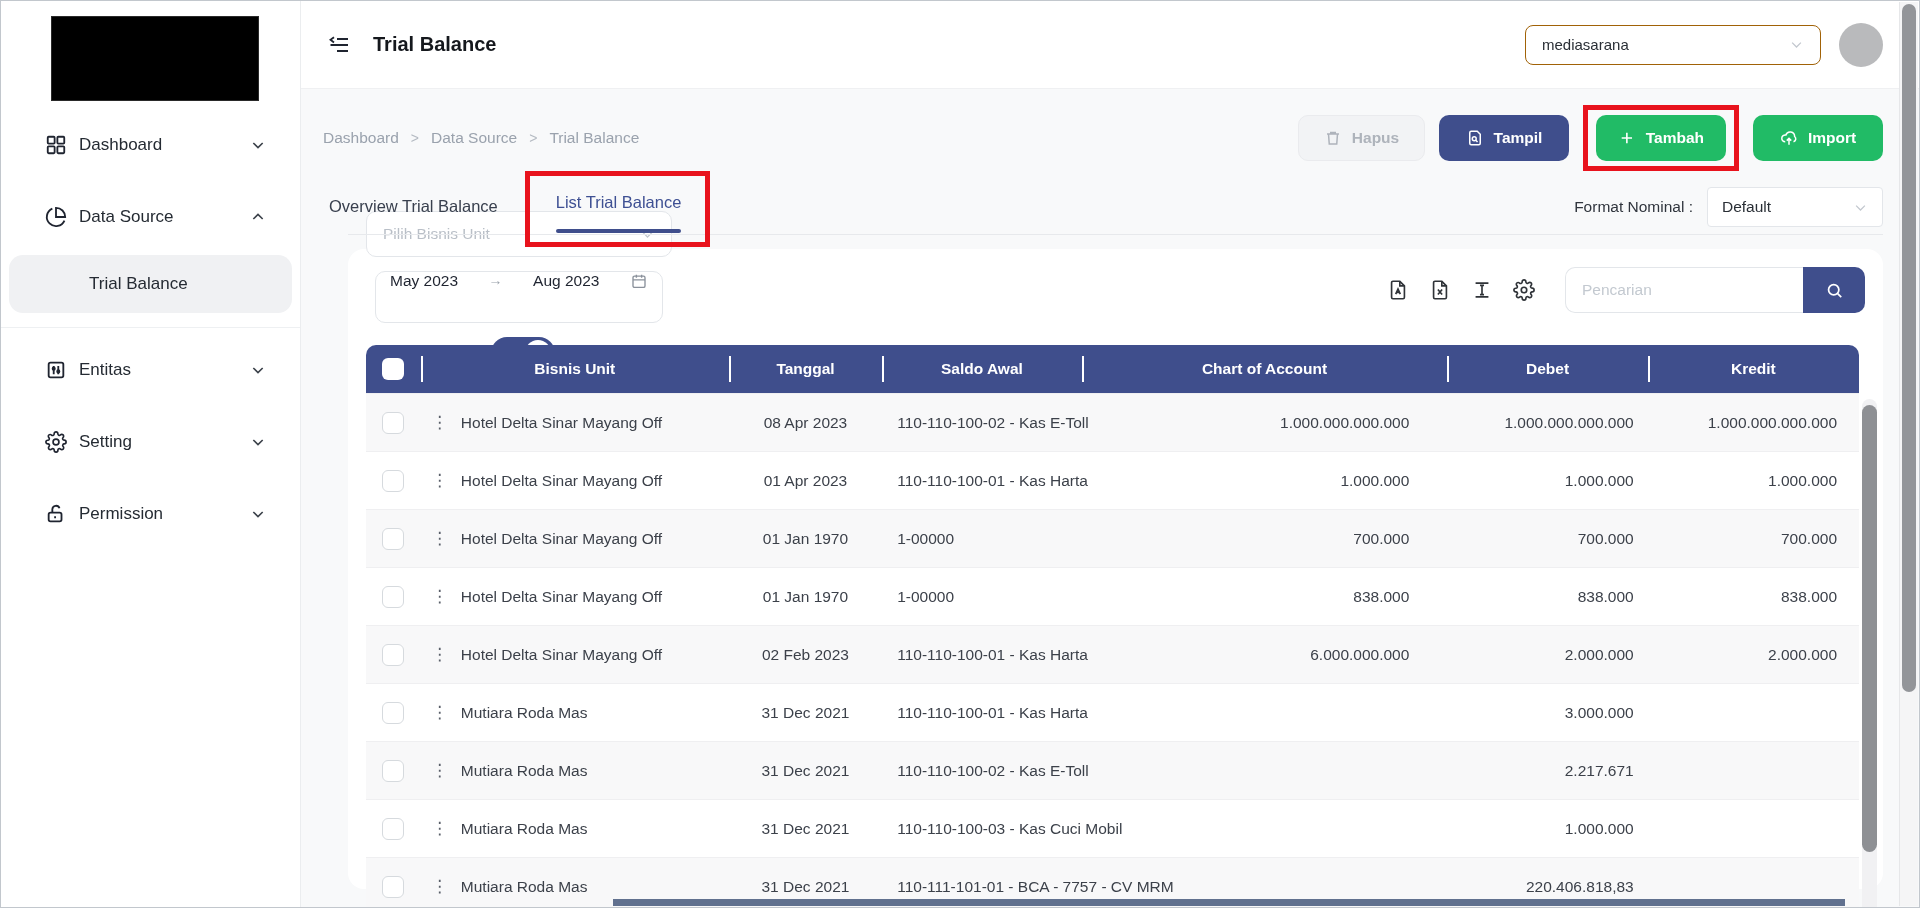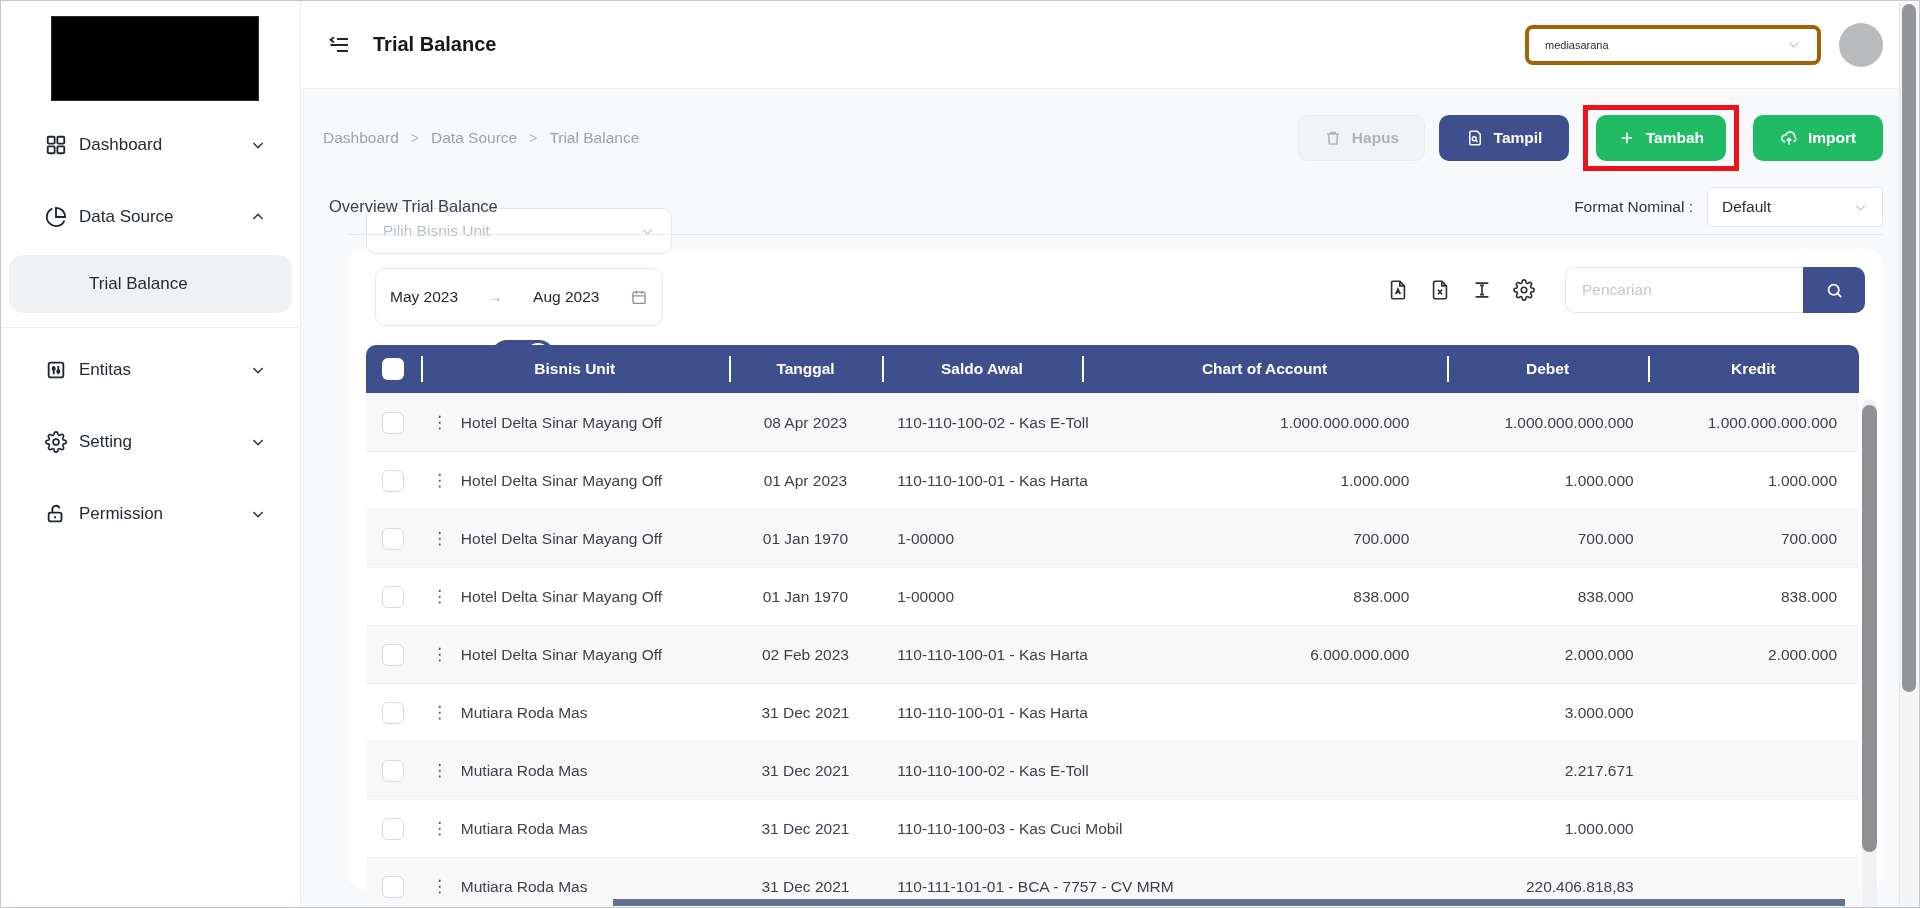--- a/index.html
+++ b/index.html
@@ -21,21 +21,21 @@
   .nav-sub-item.active { background:#f0f1f3; }
   .nav-divider { border-top:1px solid #eef0f2; margin:14px 0 6px 0; }
 
   
   .main { flex:1; display:flex; flex-direction:column; background:#f8f9fa; position:relative; }
   .topbar { height:88px; background:#fff; border-bottom:1px solid #eff0f2; display:flex; align-items:center; padding:0 36px 0 26px; flex:0 0 88px; }
   .collapse-btn { width:24px; height:24px; color:#1f2430; display:inline-flex; cursor:pointer; margin-right:22px; }
   .collapse-btn svg { width:24px; height:24px; }
   .page-title { font-size:20px; font-weight:700; color:#15181d; }
   .topbar-right { margin-left:auto; display:flex; align-items:center; }
-  .company-select { width:296px; height:40px; border:4px solid #a16207; border-radius:8px; display:flex; align-items:center; justify-content:space-between; padding:0 16px; color:#2a2f36; font-size:11px; cursor:pointer; background:#fff; }
+  .company-select { width:296px; height:40px; border:1px solid #a16207; border-radius:8px; display:flex; align-items:center; justify-content:space-between; padding:0 16px; color:#2a2f36; font-size:15px; cursor:pointer; background:#fff; }
   .sel-chev { color:#c2c7ce; display:inline-flex; } .sel-chev svg { width:15px; height:15px; }
   .avatar { width:44px; height:44px; border-radius:50%; background:#b9babc; margin-left:18px; cursor:pointer; }
 
   .content { flex:1; padding:0 36px 0 22px; position:relative; }
 
   
   .crumb-row { display:flex; justify-content:space-between; align-items:center; margin-top:16px; min-height:58px; }
   .breadcrumb { display:flex; align-items:center; gap:12px; font-size:15.5px; color:#9aa2ad; }
   .breadcrumb .sep { color:#b4bac2; font-size:14px; }
   .actions { display:flex; align-items:center; gap:14px; }
@@ -58,21 +58,21 @@
   .format-nominal { position:absolute; right:0; top:16px; display:flex; align-items:center; gap:14px; }
   .fn-label { font-size:15.5px; color:#30353d; }
   .fn-select { width:176px; height:40px; background:#fff; border:1px solid #e3e6ea; border-radius:4px; display:flex; align-items:center; justify-content:space-between; padding:0 14px; font-size:15.5px; color:#2a2f36; cursor:pointer; }
 
   
   .card { background:#fff; border-radius:16px; margin:2px 0 0 25px; padding:18px 18px 0 18px; height:640px; }
   .filter-row { display:flex; align-items:center; justify-content:space-between; height:46px; }
   .filter-left { display:flex; align-items:center; gap:14px;flex-direction:column; }
   .bu-select { width:306px; height:46px; border:1px solid #e3e6ea; border-radius:10px; display:flex; align-items:center; justify-content:space-between; padding:0 16px; cursor:pointer; background:#fff; }
   .bu-placeholder { font-size:15.5px; color:#b9bfc7; }
-  .daterange { width:288px; height:58px; border:1px solid #e3e6ea; border-radius:10px; display:flex; align-items:center; justify-content:space-between; padding:0 14px; cursor:pointer; background:#fff; }
+  .daterange { width:288px; height:52px; border:1px solid #e3e6ea; border-radius:10px; display:flex; align-items:flex-start; justify-content:space-between; padding:0 14px; cursor:pointer; background:#fff; }
   .date-text { font-size:15.5px; color:#1f2430; font-weight:500; }
   .date-arrow { color:#9aa1ab; font-size:14px; }
   .cal-icon { color:#8a919b; display:inline-flex; } .cal-icon svg { width:18px; height:18px; }
   .toggle { width:64px; height:32px; border-radius:16px; background:#3f4e8c; position:relative; cursor:pointer; margin-left:8px; }
   .toggle::after { content:""; position:absolute; top:3px; right:4px; width:26px; height:26px; border-radius:50%; background:#fff; }
   .filter-right { display:flex; align-items:center; gap:20px; }
   .tool-icon { width:22px; height:22px; color:#2f3338; display:inline-flex; cursor:pointer; }
   .tool-icon svg { width:22px; height:22px; }
   .search-group { display:flex; margin-left:10px; }
   .search-input { width:238px; height:46px; border:1px solid #e3e6ea; border-right:none; border-radius:10px 0 0 10px; padding:0 16px; font-size:15.5px; color:#2a2f36; outline:none; font-family:"Liberation Sans",sans-serif; }
@@ -269,20 +269,24 @@
               </svg>
             <span>Import</span>
           </button>
         </div>
       </div>
 
       <div class="tabs-block">
         <div class="tabs-divider"></div>
         <div class="tabs">
           <div class="tab tab-overview">Overview Trial Balance</div>
+          <div class="redbox-tab">
+            <div class="tab tab-active">List Trial Balance</div>
+            <div class="tab-underline"></div>
+          </div>
         </div>
         <div class="format-nominal">
           <span class="fn-label">Format Nominal :</span>
           <div class="fn-select">
             <span>Default</span>
             <span class="sel-chev">
               <svg viewBox="0 0 24 24" fill="none" stroke="currentColor" stroke-width="2">
                   <path d="M5 9l7 7 7-7"></path>
                 </svg>
             </span>

